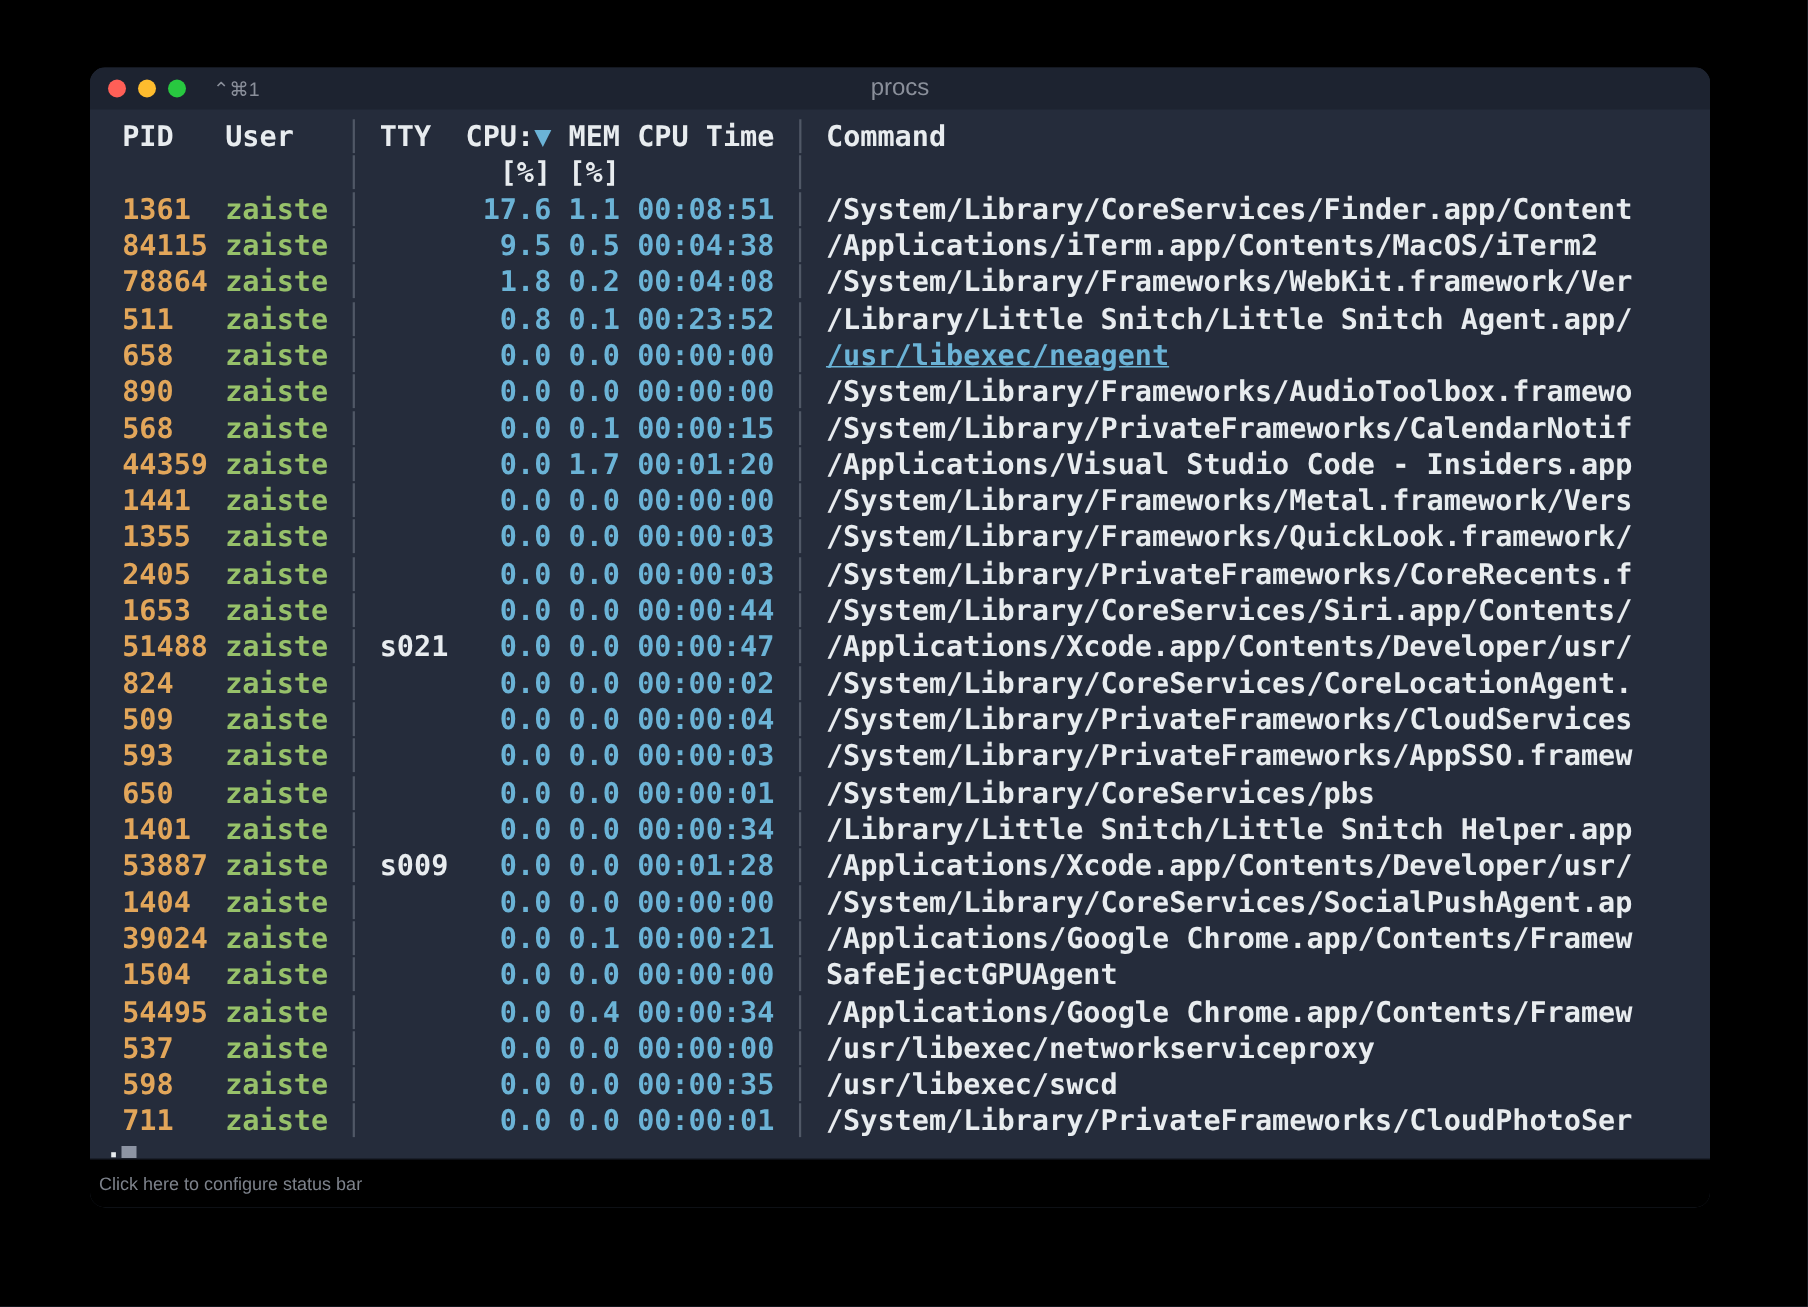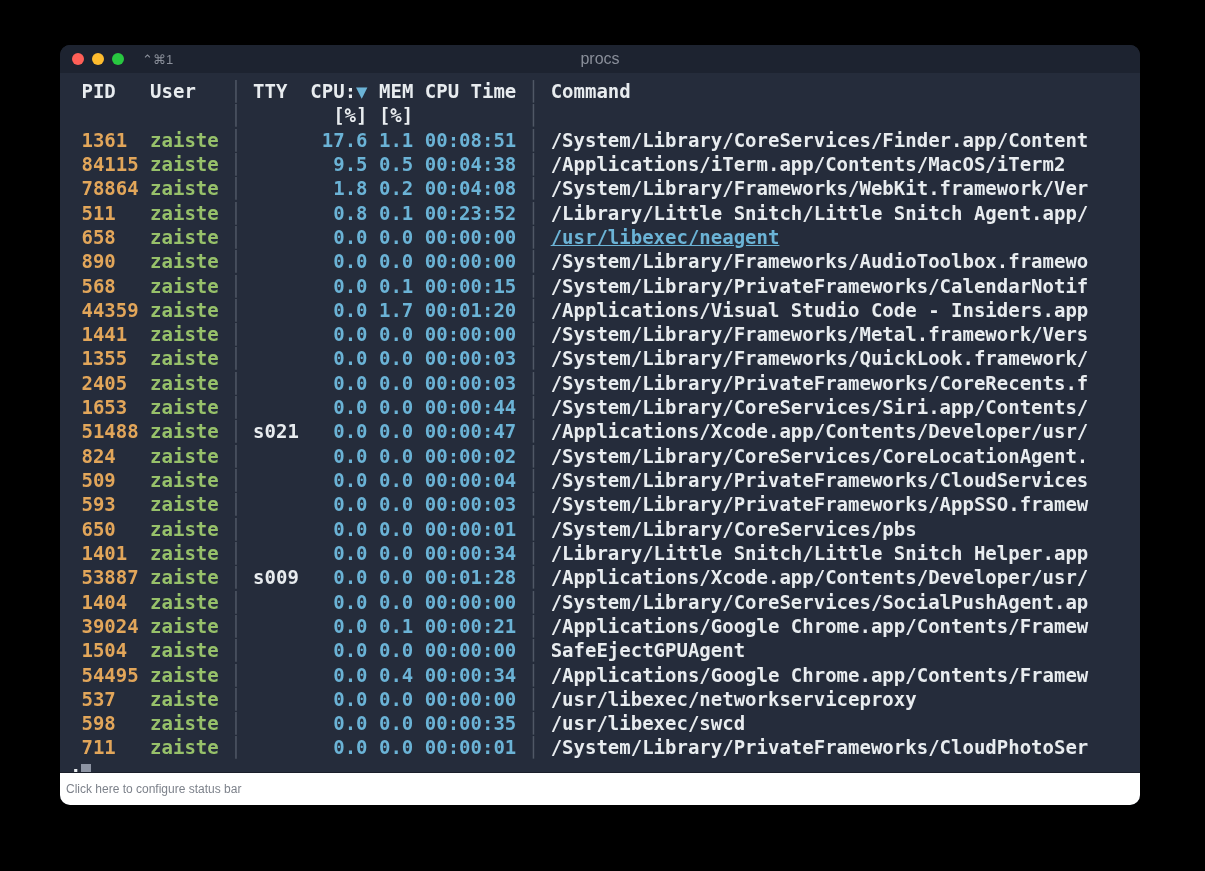--- a/index.html
+++ b/index.html
@@ -77,21 +77,21 @@
   .prompt { color: #e8ecef; }
   .cursor {
     display: inline-block;
     width: 10px;
     height: 19px;
     background: #8d94a3;
     vertical-align: text-bottom;
   }
   .statusbar {
     height: 18px;
-    background: #ffffff;
+    background: #000000;
     color: #7d828b;
     font-size: 12px;
     font-weight: 400;
     font-family: -apple-system, sans-serif;
     padding: 16px 6px;
     display: flex;
     align-items: center;
     border-top: 1px solid #1a1f2a;
   }
 </style>

